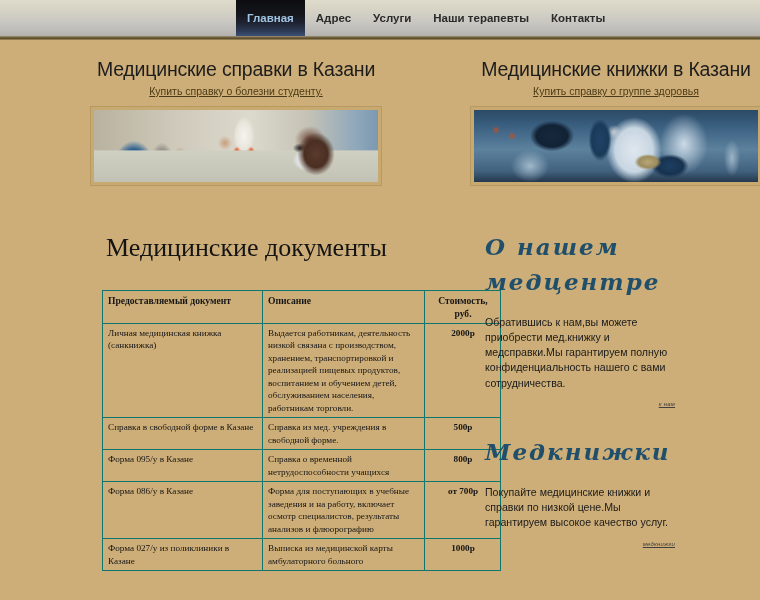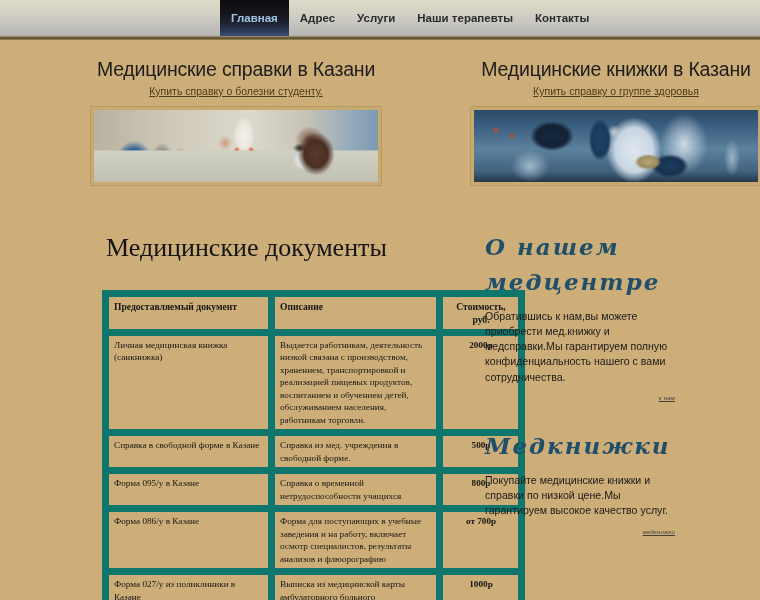--- a/index.html
+++ b/index.html
@@ -19,21 +19,21 @@
   .topbar {
     position: absolute;
     left: 0; top: 0;
     width: 760px;
     height: 40px;
     background: linear-gradient(to bottom, #e0dccc 0%, #d9d5c6 18%, #c9c7c2 55%, #b9b8b4 82%, #b2b1ad 90%, #7d6a44 92%, #5c4e2f 96%, #a58c5c 100%);
     box-sizing: border-box;
   }
   .nav {
     position: absolute;
-    left: 220px;
+    left: 236px;
     top: 0;
     height: 36px;
     display: flex;
     align-items: stretch;
   }
   .nav-item {
     display: flex;
     align-items: center;
     padding: 0 11px;
     font-size: 11.5px;
@@ -154,21 +154,21 @@
   }
 
   table.docs {
     margin-top: 27px;
     border-collapse: collapse;
     width: 368px;
     table-layout: fixed;
     font-family: "Liberation Serif", serif;
   }
   table.docs td, table.docs th {
-    border: 7px solid #0f766e;
+    border: 1px solid #0f766e;
     vertical-align: top;
     padding: 3px 4px 3px 5px;
     font-size: 9.2px;
     line-height: 1.36;
     color: #161616;
     text-align: left;
   }
   table.docs th {
     font-weight: bold;
     font-size: 9.6px;
@@ -198,21 +198,21 @@
     line-height: 1.5;
     letter-spacing: 2px;
     margin: 0 0 6px 0;
     font-weight: bold;
   }
   .side-heading.second { margin-top: 28px; }
   .side-text {
     font-size: 10.6px;
     line-height: 1.43;
     color: #1a1a1a;
-    margin: 10px 0 0 0;
+    margin: 16px 0 0 0;
   }
   .side-link {
     display: block;
     text-align: right;
     margin-top: 10px;
     font-size: 6px;
     color: #3f3f3f;
     text-decoration: underline;
     font-style: italic;
     cursor: pointer;

